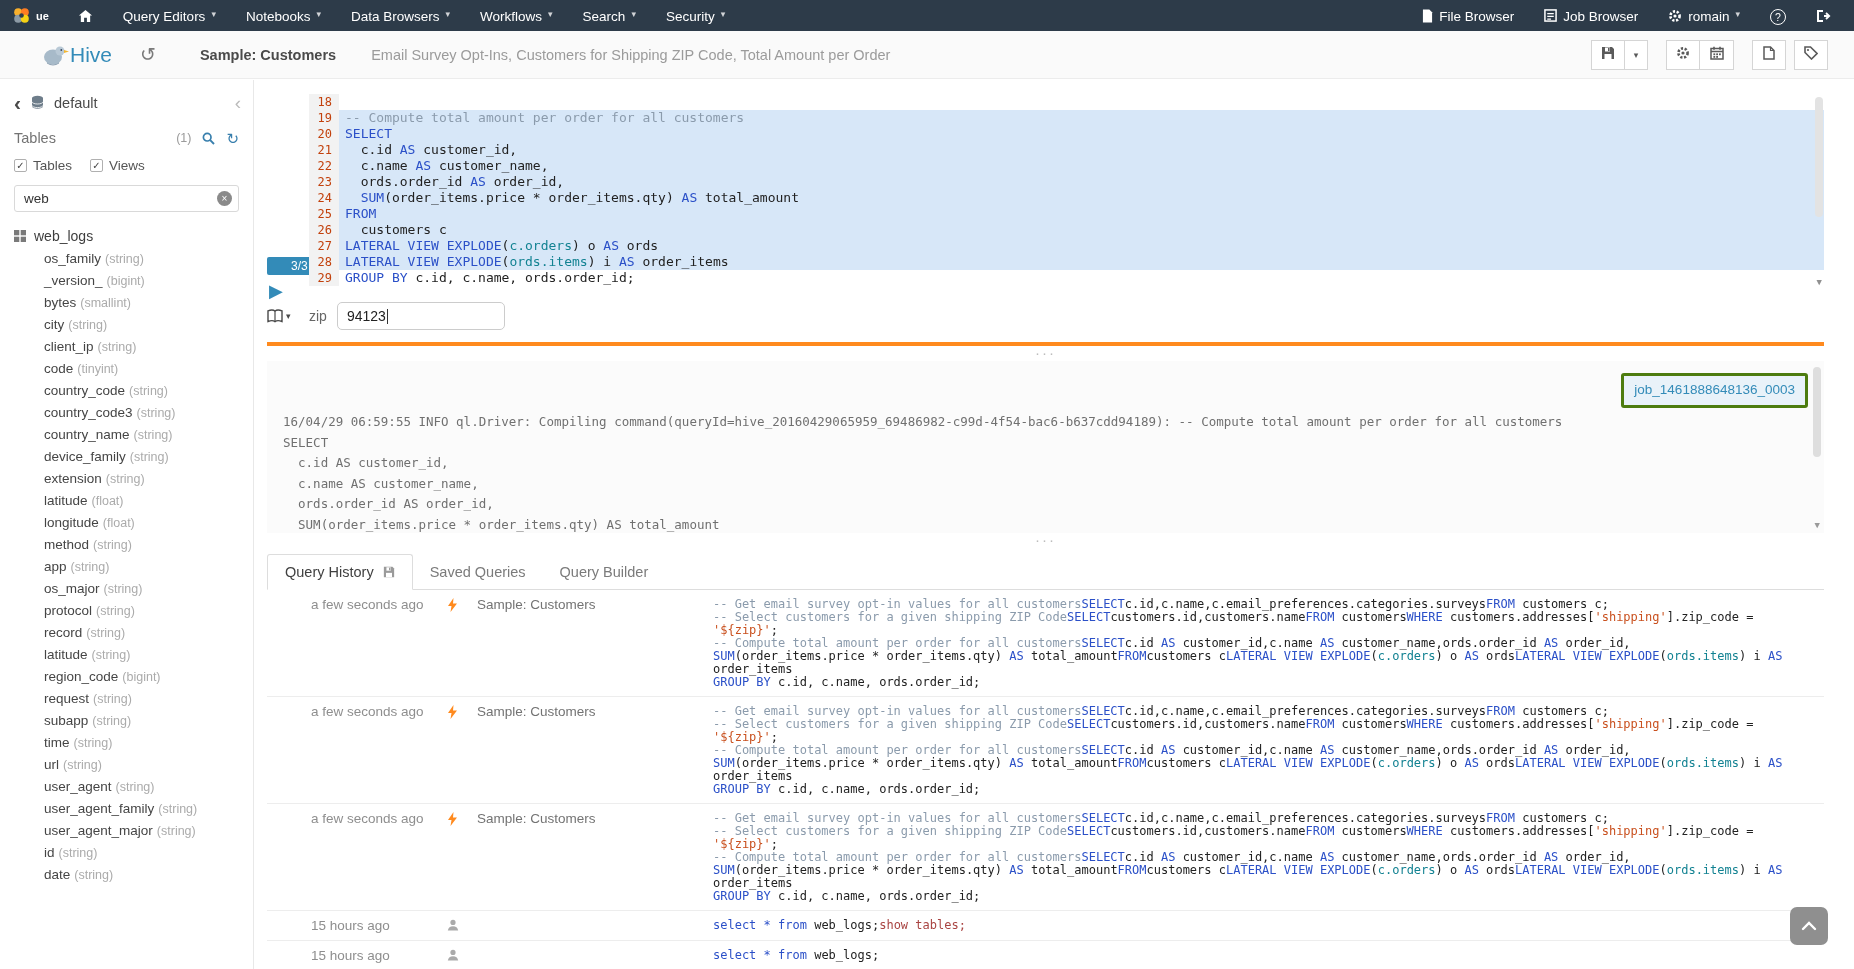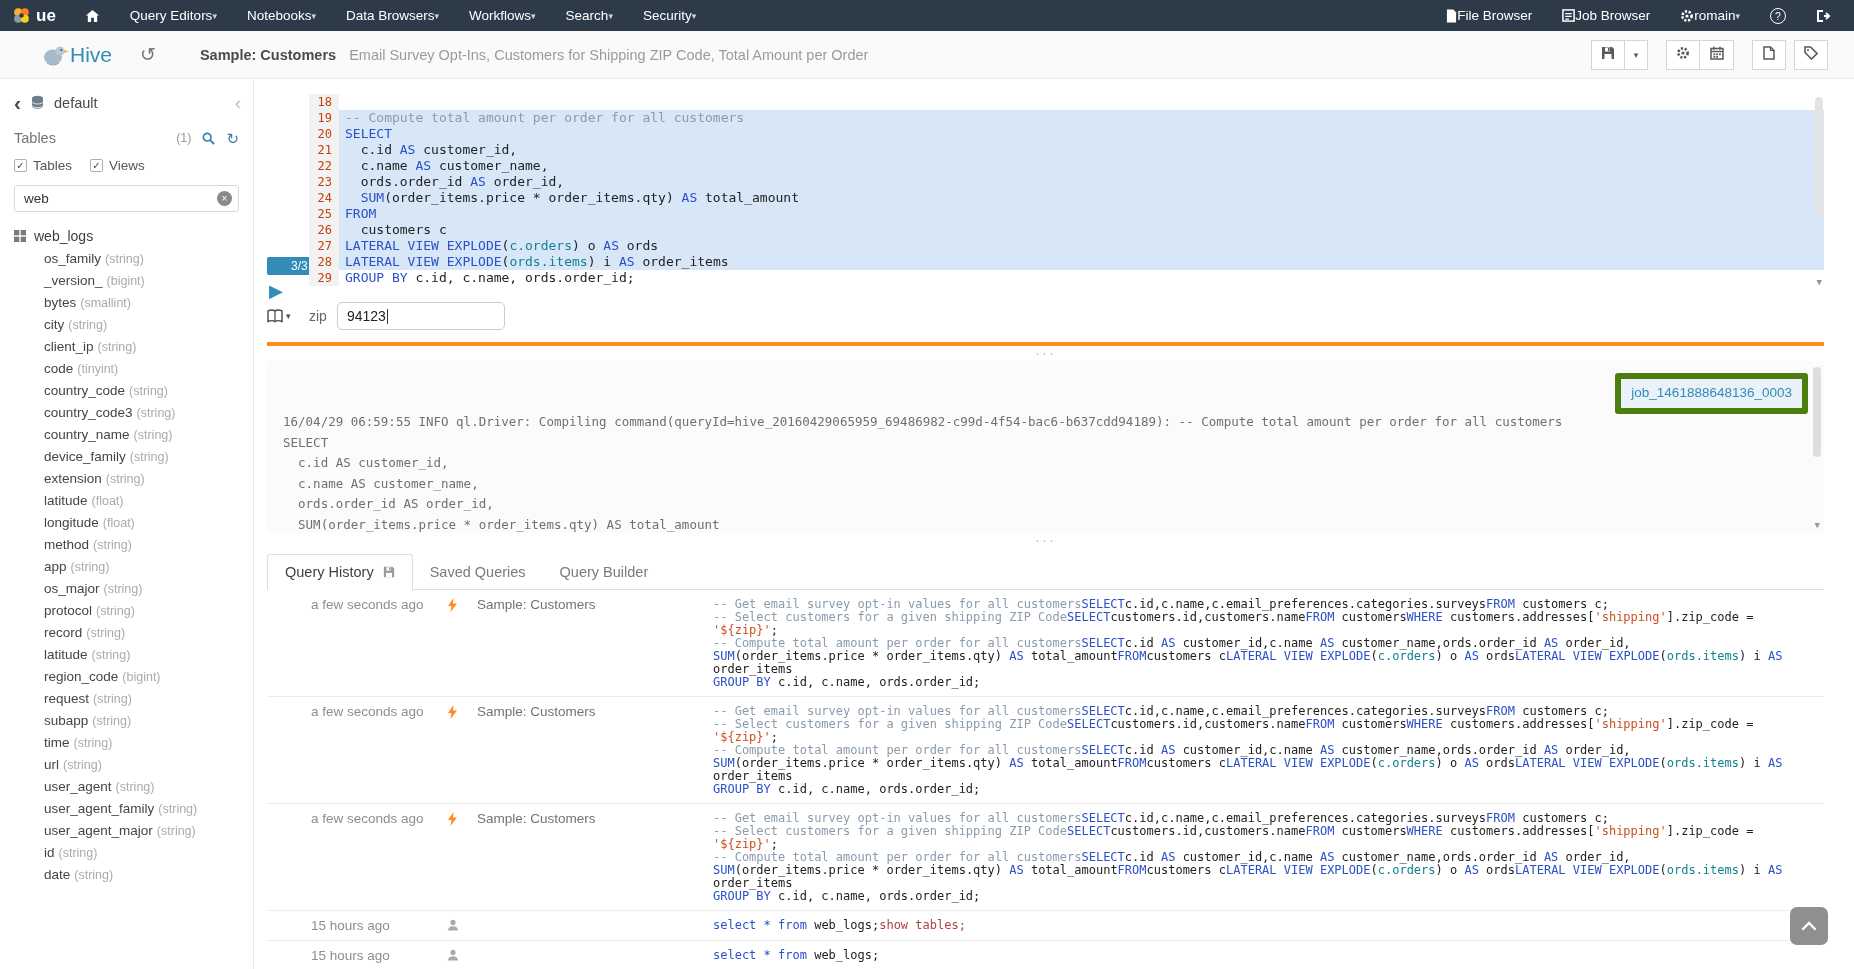--- a/index.html
+++ b/index.html
@@ -2,35 +2,35 @@
 <html><head>
 <meta charset="utf-8">
 <style>
   *{box-sizing:border-box}
   html,body{margin:0;padding:0}
   body{width:1854px;height:969px;overflow:hidden;position:relative;background:#fff;
        font-family:"Liberation Sans",sans-serif;color:#333}
 
   
   .topnav{height:31px;background:#2d3b49;display:flex;align-items:center;color:#fff;font-size:13.5px}
-  .brand{display:flex;align-items:center;gap:5px;padding:0 14px 0 12px;font-weight:bold;font-size:17px;color:#fff}
-  .nav-item{padding:0 15px;height:14px;display:flex;align-items:center;cursor:pointer;white-space:nowrap}
+  .brand{display:flex;align-items:center;gap:5px;padding:0 14px 0 12px;font-weight:bold;font-size:11px;color:#fff}
+  .nav-item{padding:0 15px;height:14px;display:flex;gap:6px;cursor:pointer;white-space:nowrap}
   .nav-ic{display:flex;align-items:center}
   .caret{font-size:9px;opacity:.78}
   .nav-right{margin-left:auto;display:flex;align-items:center;padding-right:8px}
   .help-badge{width:16px;height:16px;border:1.4px solid #fff;border-radius:50%;font-size:10.5px;
               display:flex;align-items:center;justify-content:center}
 
   
   .subheader{height:48px;background:#fafafa;border-bottom:1px solid #ececec;display:flex;align-items:center;
              padding:0 26px 0 40px}
   .hive-name{color:#338bb8;font-size:21px;margin-left:0}
   .sh-history{margin-left:28px;color:#7a7a7a;font-size:19px;line-height:1;cursor:pointer}
   .sh-title{margin-left:44px;font-size:14.5px;font-weight:bold;color:#4a4a4a}
-  .sh-sub{margin-left:13px;font-size:14.5px;color:#9b9b9b}
+  .sh-sub{margin-left:35px;font-size:14.5px;color:#9b9b9b}
   .sh-actions{margin-left:auto;display:flex;align-items:center}
   .btn{height:30px;min-width:34px;background:#fff;border:1px solid #d5d5d5;display:flex;align-items:center;
        justify-content:center;color:#5a5a5a;cursor:pointer}
   .btn.sm{min-width:23px}
   .grp{display:flex}
   .grp .btn + .btn{border-left:none}
   .gap18{margin-left:18px}.gap8{margin-left:8px}
 
   
   .sidebar{position:absolute;top:80px;left:0;bottom:0;width:254px;background:#fff;border-right:1px solid #e8e8e8}
@@ -81,21 +81,21 @@
              align-items:center;font-size:14px;color:#222;background:#fff;cursor:text}
   .text-caret{width:1px;height:15px;background:#333;margin-left:1px}
 
   .progress{margin:12px 30px 0 12px;height:4px;background:#ff8a1e}
   .handle{text-align:center;color:#bdbdbd;font-size:15px;letter-spacing:2px;line-height:12px;height:14px;
           margin:1px 30px 0 12px;cursor:row-resize}
 
   .log{margin:0 30px 0 12px;height:172px;background:#fbfbfb;position:relative;padding:10px 16px;
        font-family:"DejaVu Sans Mono",monospace;font-size:12.5px;line-height:20.5px;color:#707070;
        white-space:pre;overflow:hidden}
-  .job-chip{position:absolute;top:12px;right:16px;background:#e9f2f9;border:6px solid #4d7c0f;border-radius:3px;
+  .job-chip{position:absolute;top:12px;right:16px;background:#e9f2f9;border:3px solid #4d7c0f;border-radius:3px;
             padding:4px 10px;color:#338bb8;font-size:13.5px;font-family:"Liberation Sans",sans-serif;cursor:pointer}
   .log-thumb{position:absolute;right:3px;top:6px;width:8px;height:90px;background:#dedede;border-radius:4px}
   .log-down{position:absolute;right:4px;bottom:3px;color:#9a9a9a;font-size:9px;line-height:1;cursor:pointer}
 
   .tabs{margin:6px 30px 0 12px;display:flex;border-bottom:1px solid #ddd;align-items:flex-end}
   .tab{padding:9px 17px;font-size:14.5px;color:#7b7b7b;cursor:pointer}
   .tab.active{background:#fff;border:1px solid #ddd;border-bottom:1px solid #fff;margin-bottom:-1px;
               border-radius:3px 3px 0 0;color:#404040;display:flex;align-items:center;gap:9px}
   .tab-ic{color:#9a9a9a;display:flex}
 

